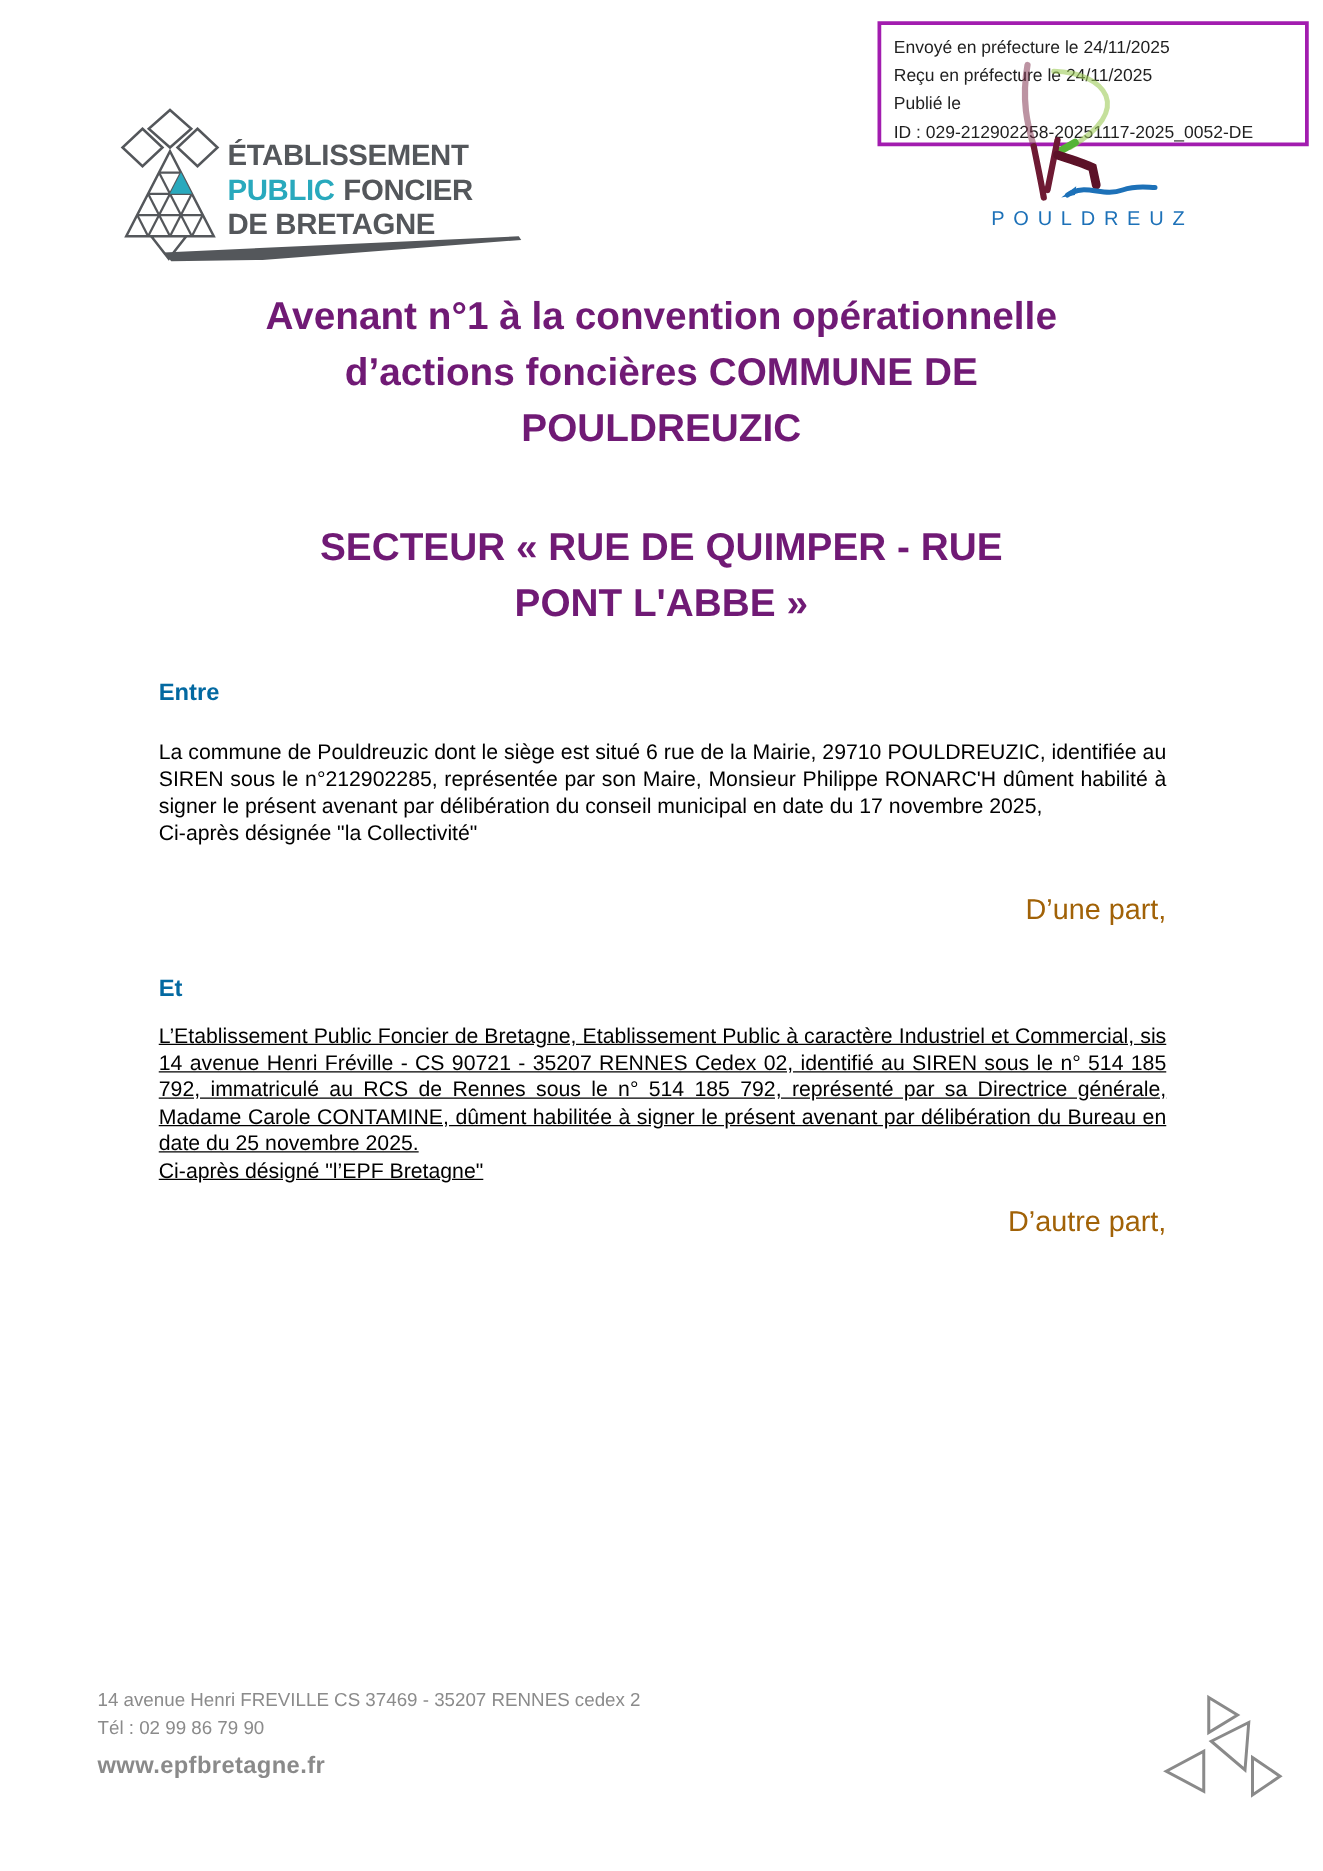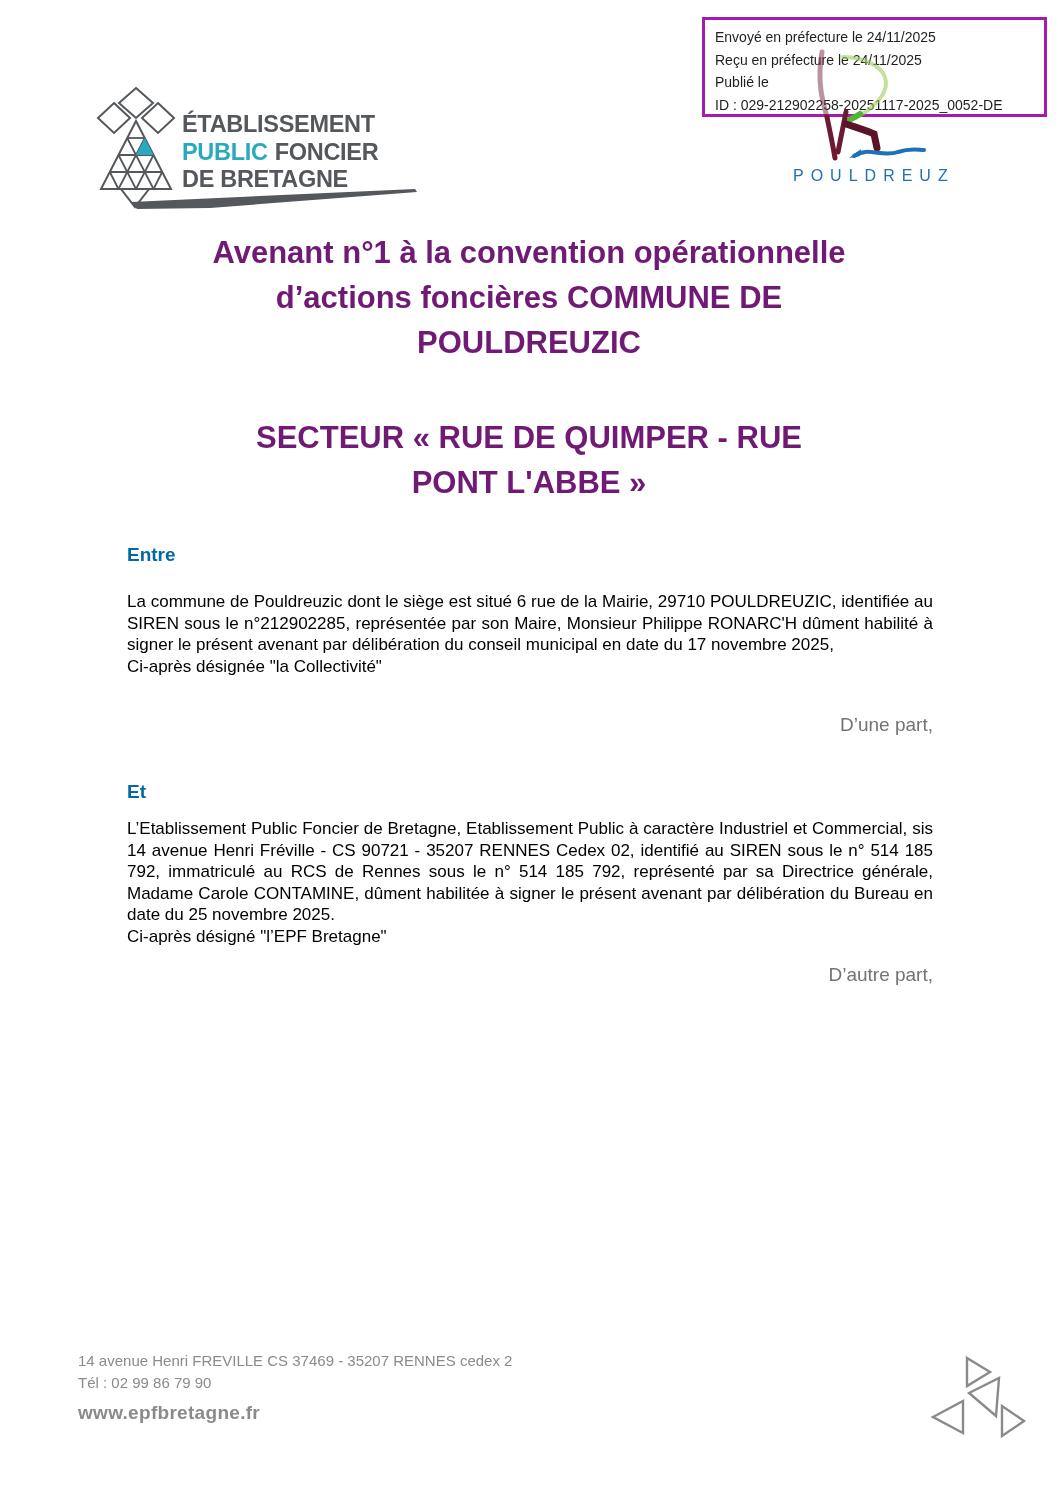--- a/index.html
+++ b/index.html
@@ -47,23 +47,23 @@
   .heading {
     left:127px; font-size:19px; font-weight:bold; color:#0369a1;
   }
   .h-entre { top:544px; }
   .h-et { top:781px; }
   .para {
     left:127px; width:806px; font-size:17px; line-height:21.6px;
     text-align:justify; color:#000000;
   }
   .p1 { top:591px; }
-  .p2 { top:818px; }
+  .p2 { top:818px;text-decoration:underline; }
   .part-mention {
-    left:127px; width:806px; text-align:right; font-size:19px; color:#737373;
+    left:127px; width:806px; text-align:right; font-size:23px; color:#a16207;
   }
   .m1 { top:714px; }
   .m2 { top:964px; }
 
   
   .footer {
     left:78px; top:1350px; font-size:15px; line-height:21.5px; color:#8B8B8B;
   }
   .footer .site {
     margin-top:9px; font-size:19px; font-weight:bold; color:#8A8A8A;

